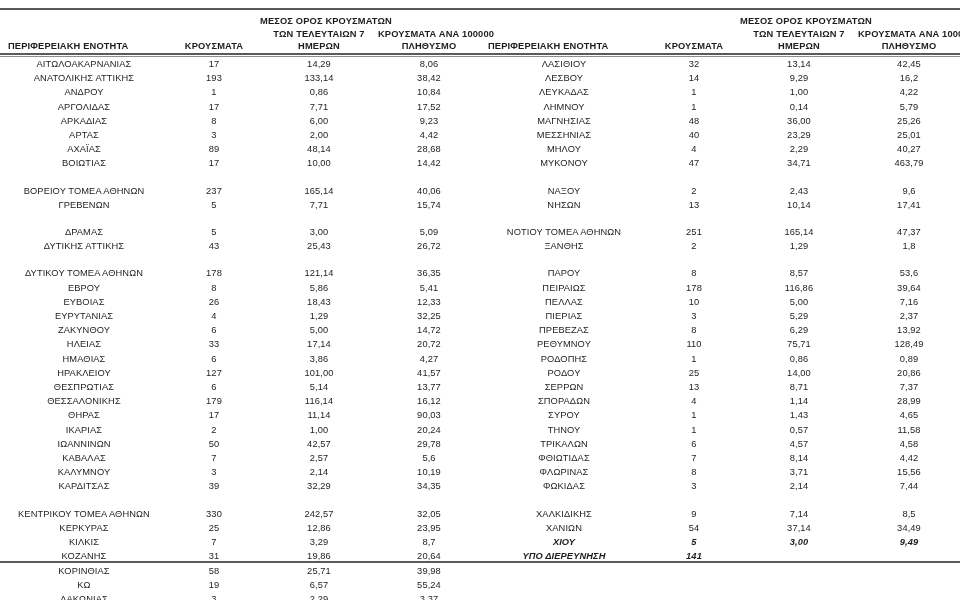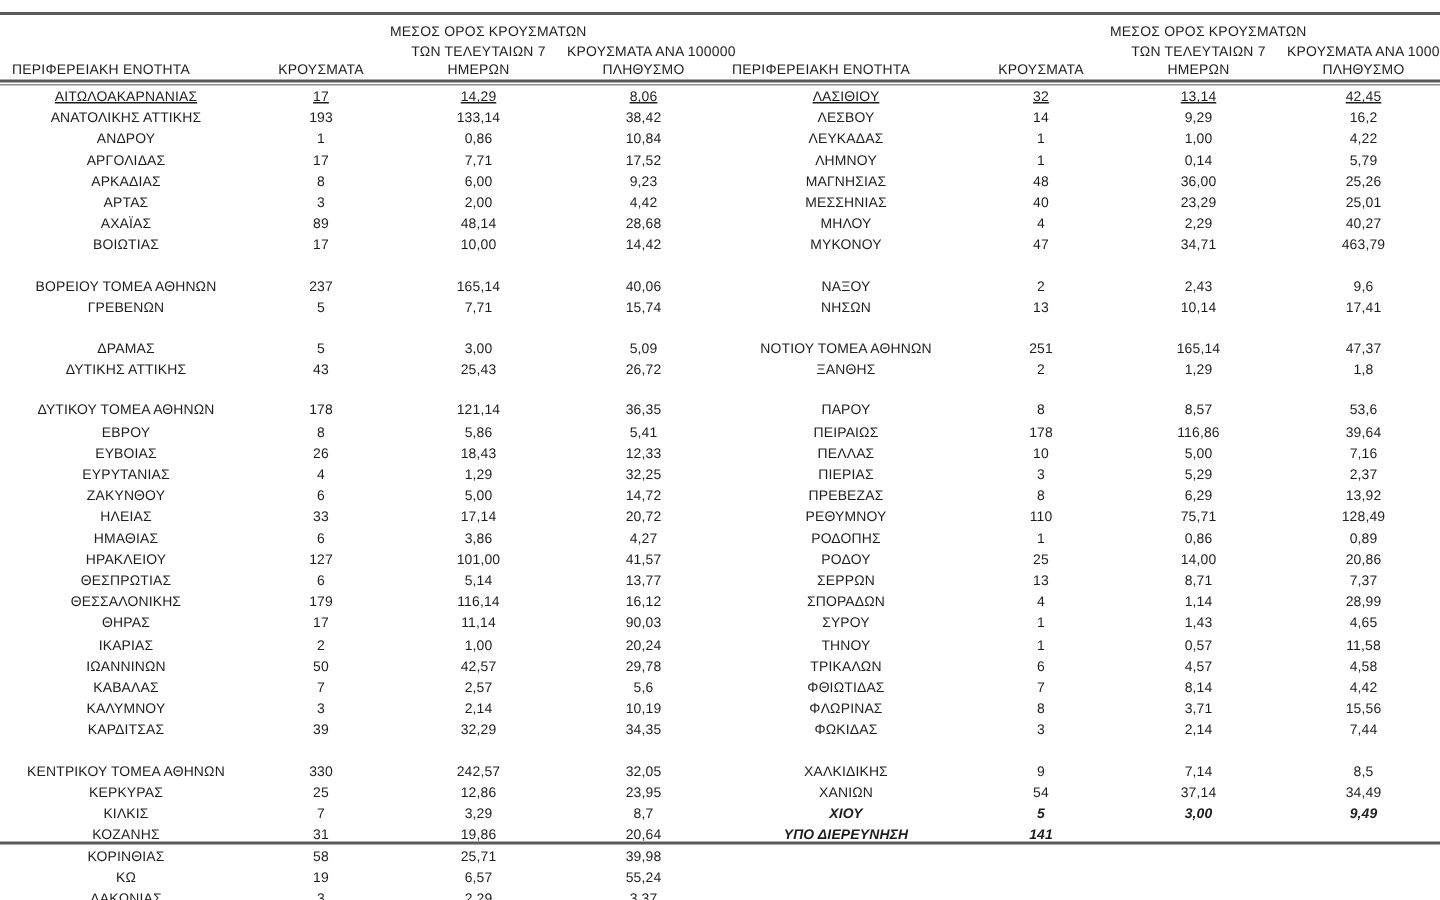--- a/index.html
+++ b/index.html
@@ -52,21 +52,21 @@
     border-collapse: collapse;
     table-layout: fixed;
   }
   table.grid col.c-name { width: 168px; }
   table.grid col.c-case { width: 92px; }
   table.grid col.c-avg  { width: 118px; }
   table.grid col.c-per  { width: 102px; }
 
   
   thead th {
-    font-weight: normal;
+    font-weight: bold;
     font-size: 9.3px;
     letter-spacing: 0.15px;
     padding: 0;
     vertical-align: bottom;
     text-align: center;
     line-height: 12.6px;
     height: 53px;
     color: #1d1d1f;
   }
   thead th.h-name { text-align: left; padding-left: 8px; margin-left: 28px; }
@@ -84,21 +84,21 @@
     white-space: nowrap;
     color: #1d1d1f;
   }
   tbody tr.gap td {
     height: 13px;
     line-height: 13px;
   }
   tbody tr.italic td { font-style: italic; font-weight: bold; }
 
   
-  tbody tr:first-child td { padding-top: 4px; text-decoration: underline; }
+  tbody tr:first-child td { padding-top: 4px; }
 </style>
 </head>
 <body>
 
 <div id="sheet">
 
   <div class="rule rule-top"></div>
   <div class="rule rule-head-a"></div>
   <div class="rule rule-head-b"></div>
   <div class="rule rule-bottom"></div>

